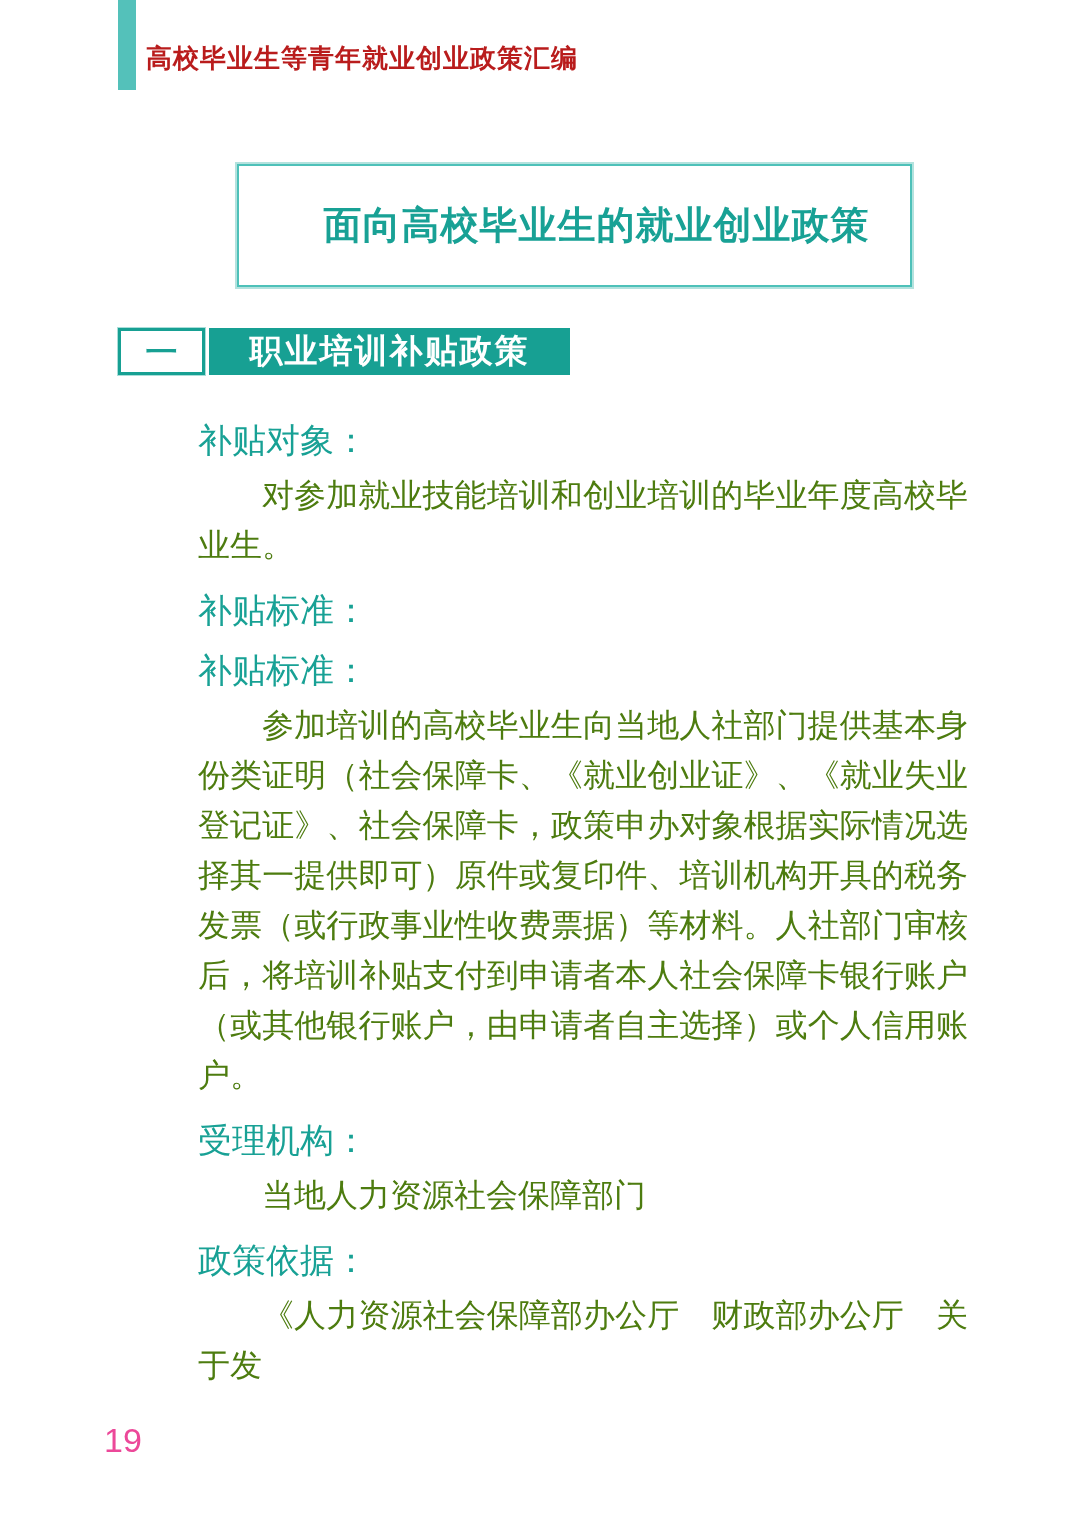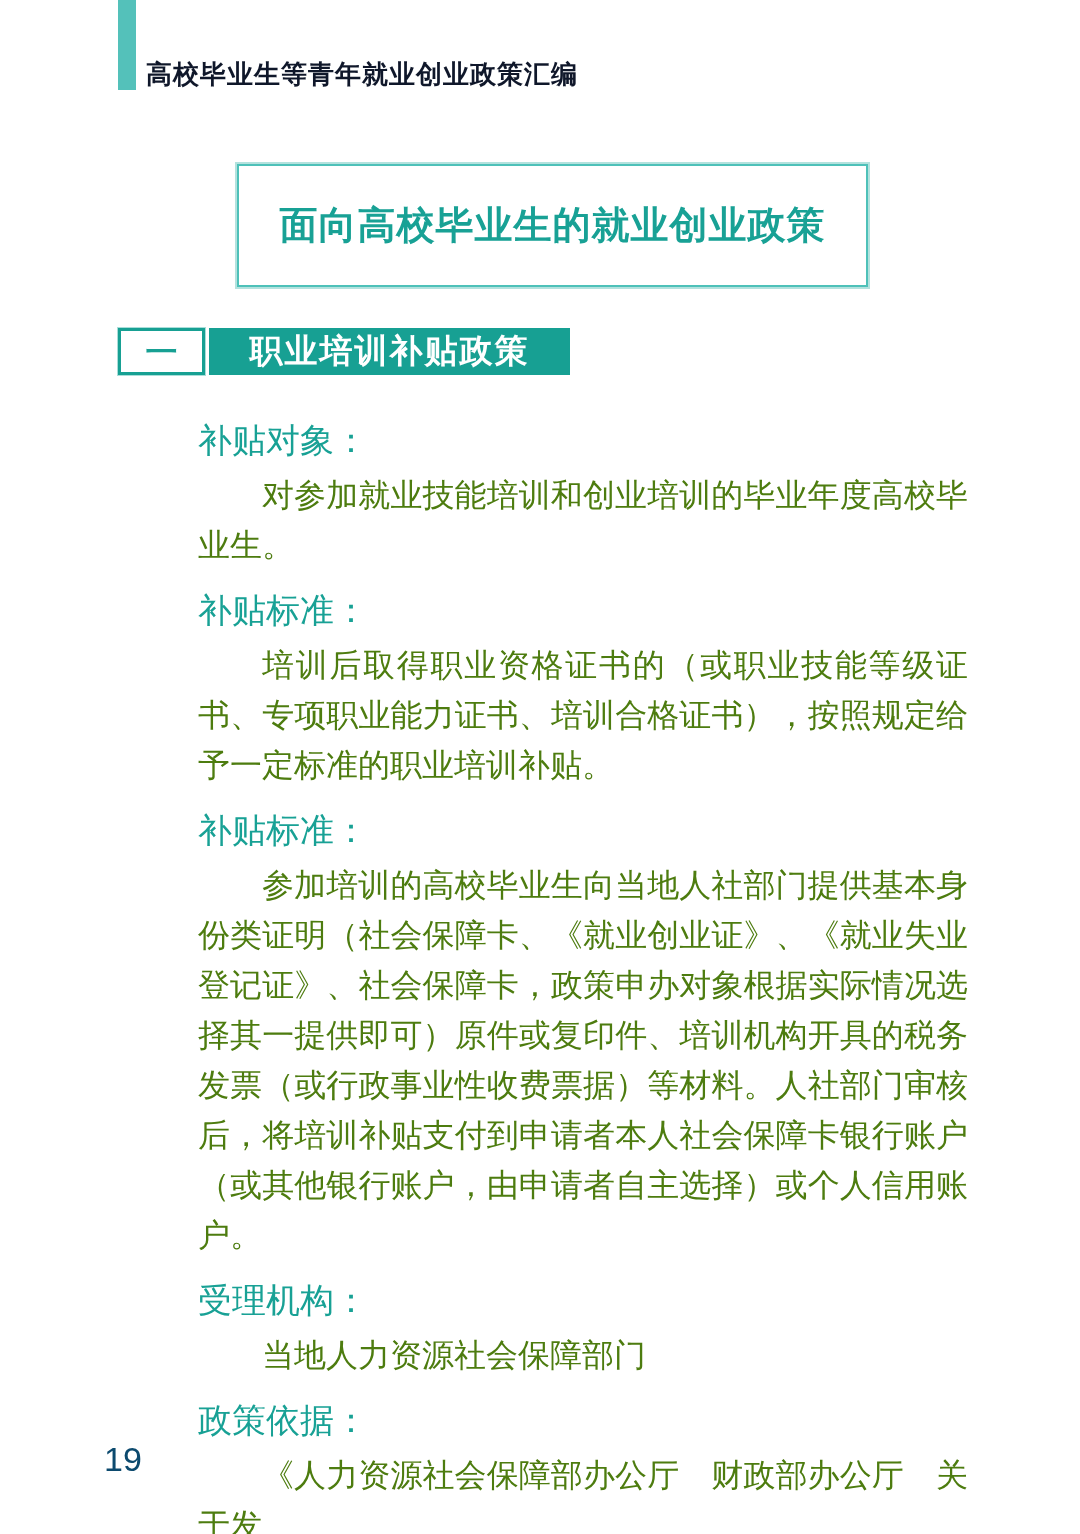--- a/index.html
+++ b/index.html
@@ -9,33 +9,33 @@
     font-family: "Liberation Sans", sans-serif;
     position: relative;
     overflow: hidden;
   }
   .accent-bar {
     position: absolute; left: 118px; top: 0;
     width: 18px; height: 90px;
     background: #54c1ba;
   }
   .booklet-title {
-    position: absolute; left: 146px; top: 58px;
+    position: absolute; left: 146px; top: 42px;
     font-size: 26px; line-height: 32px;
     font-weight: 600; letter-spacing: 1px;
-    color: #0f172a;
+    color: #b91c1c;
     white-space: nowrap;
   }
   .chapter-title-box {
     position: absolute; left: 237px; top: 164px;
     width: 627px; height: 119px;
     border: 2px solid #4ec1b9;
     outline: 2px solid #b4e2de;
     background: #ffffff;
-    display: flex; align-items: center; justify-content: center;
+    display: flex; align-items: center; justify-content: center; padding-left: 44px;
   }
   .chapter-title {
     font-size: 38px; font-weight: bold;
     color: #18a195; letter-spacing: 1px;
     white-space: nowrap;
   }
   .section-banner {
     position: absolute; left: 118px; top: 328px;
     height: 47px; display: flex; align-items: stretch;
   }
@@ -72,21 +72,21 @@
   }
   .sec-body {
     color: #4d7c0f;
     font-size: 32px; line-height: 50px;
     margin: 0;
     text-align: justify;
     text-indent: 2em;
   }
   .page-number {
     position: absolute; left: 104px; top: 1422px;
-    color: #0c4a6e; font-size: 34px; line-height: 36px; margin-top: 19px;
+    color: #ec4899; font-size: 34px; line-height: 36px;
   }
 </style>
 </head>
 <body>
 
 <div class="accent-bar"></div>
 
 <div class="booklet-title">高校毕业生等青年就业创业政策汇编</div>
 
 <div class="chapter-title-box">
@@ -104,21 +104,20 @@
 
 <div class="content">
 
   <div>
     <div class="sec-heading">补贴对象：</div>
     <p class="sec-body">对参加就业技能培训和创业培训的毕业年度高校毕业生。</p>
   </div>
 
   <div>
     <div class="sec-heading">补贴标准：</div>
-    <p class="sec-body">培训后取得职业资格证书的（或职业技能等级证书、专项职业能力证书、培训合格证书），按照规定给予一定标准的职业培训补贴。</p>
   </div>
 
   <div>
     <div class="sec-heading">补贴标准：</div>
     <p class="sec-body">参加培训的高校毕业生向当地人社部门提供基本身份类证明（社会保障卡、《就业创业证》、《就业失业登记证》、社会保障卡，政策申办对象根据实际情况选择其一提供即可）原件或复印件、培训机构开具的税务发票（或行政事业性收费票据）等材料。人社部门审核后，将培训补贴支付到申请者本人社会保障卡银行账户（或其他银行账户，由申请者自主选择）或个人信用账户。</p>
   </div>
 
   <div>
     <div class="sec-heading">受理机构：</div>
     <p class="sec-body">当地人力资源社会保障部门</p>

